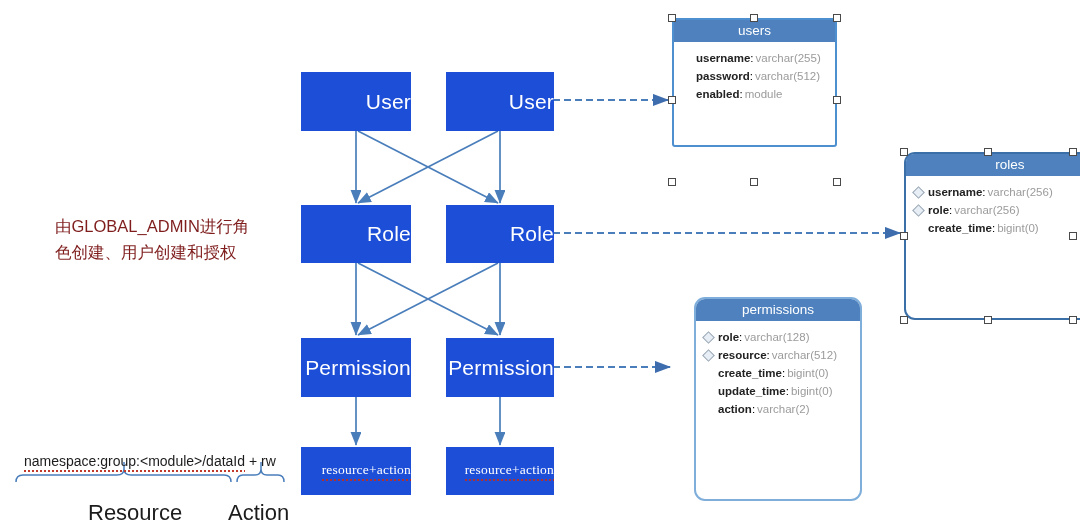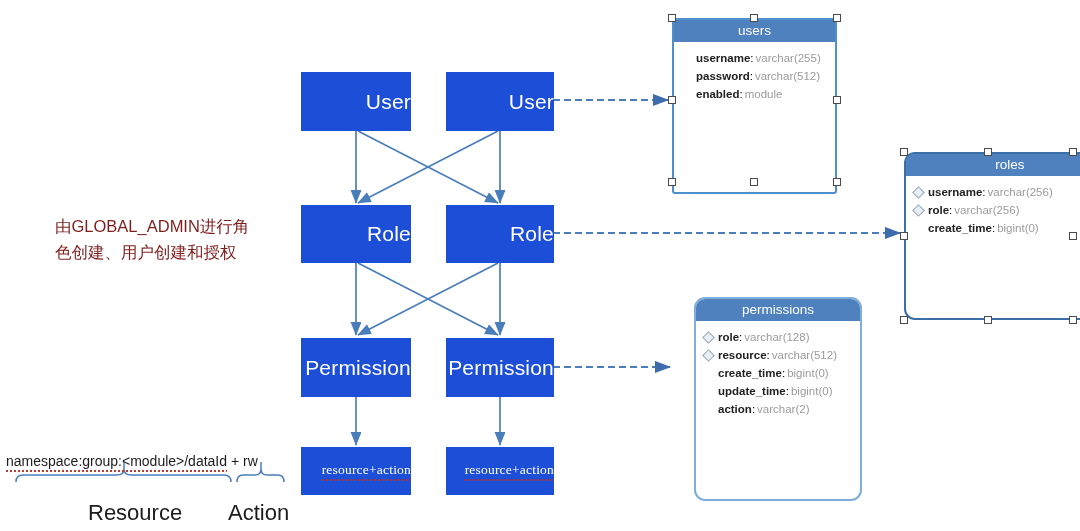--- a/index.html
+++ b/index.html
@@ -211,21 +211,21 @@
   <div class="pbox" style="left:446px; top:205px; width:108px; height:58px;">
     <span class="lbl">Role</span>
   </div>
   <div class="pbox" style="left:446px; top:338px; width:108px; height:59px;">
     <span class="lbl">Permission</span>
   </div>
   <div class="pbox small" style="left:446px; top:447px; width:108px; height:48px;">
     <span class="lbl">resource+action</span>
   </div>
 
-  <div class="tbl sel" style="left:672px; top:18px; width:165px; height:176px;">
+  <div class="tbl sel" style="left:672px; top:18px; width:165px; height:129px;">
     <div class="hdr">users</div>
     <div class="body">
       <div class="row">
         <span class="dia blank"></span>
         <span class="fname">username</span>
           <span>:</span>
         <span class="ftype">varchar(255)</span>
       </div>
       <div class="row">
         <span class="dia blank"></span>
@@ -316,20 +316,20 @@
         <span class="fname">action</span>
           <span>:</span>
         <span class="ftype">varchar(2)</span>
       </div>
     </div>
   </div>
 
   <div class="cn-note" style="left:55px; top:213px; width:220px;">由GLOBAL_ADMIN进行角
 色创建、用户创建和授权</div>
 
-  <div class="spec" style="left:6px; top:453px;">
+  <div class="spec" style="left:24px; top:453px;">
     <span class="sq">namespace:group:&lt;module&gt;/dataId</span><span> + rw</span>
   </div>
 
   <div class="blabel" style="left:88px; top:500px;">Resource</div>
   <div class="blabel" style="left:228px; top:500px;">Action</div>
 
 </div>
 
 </body></html>

